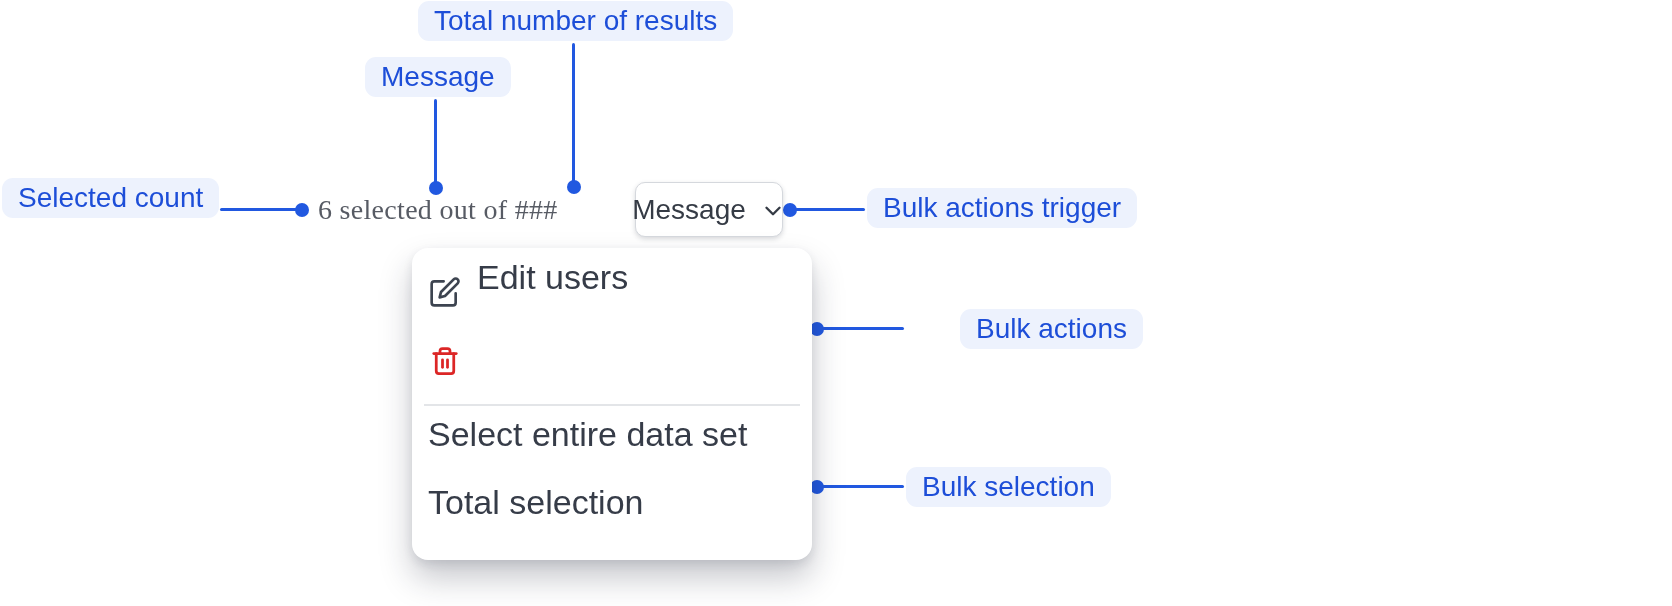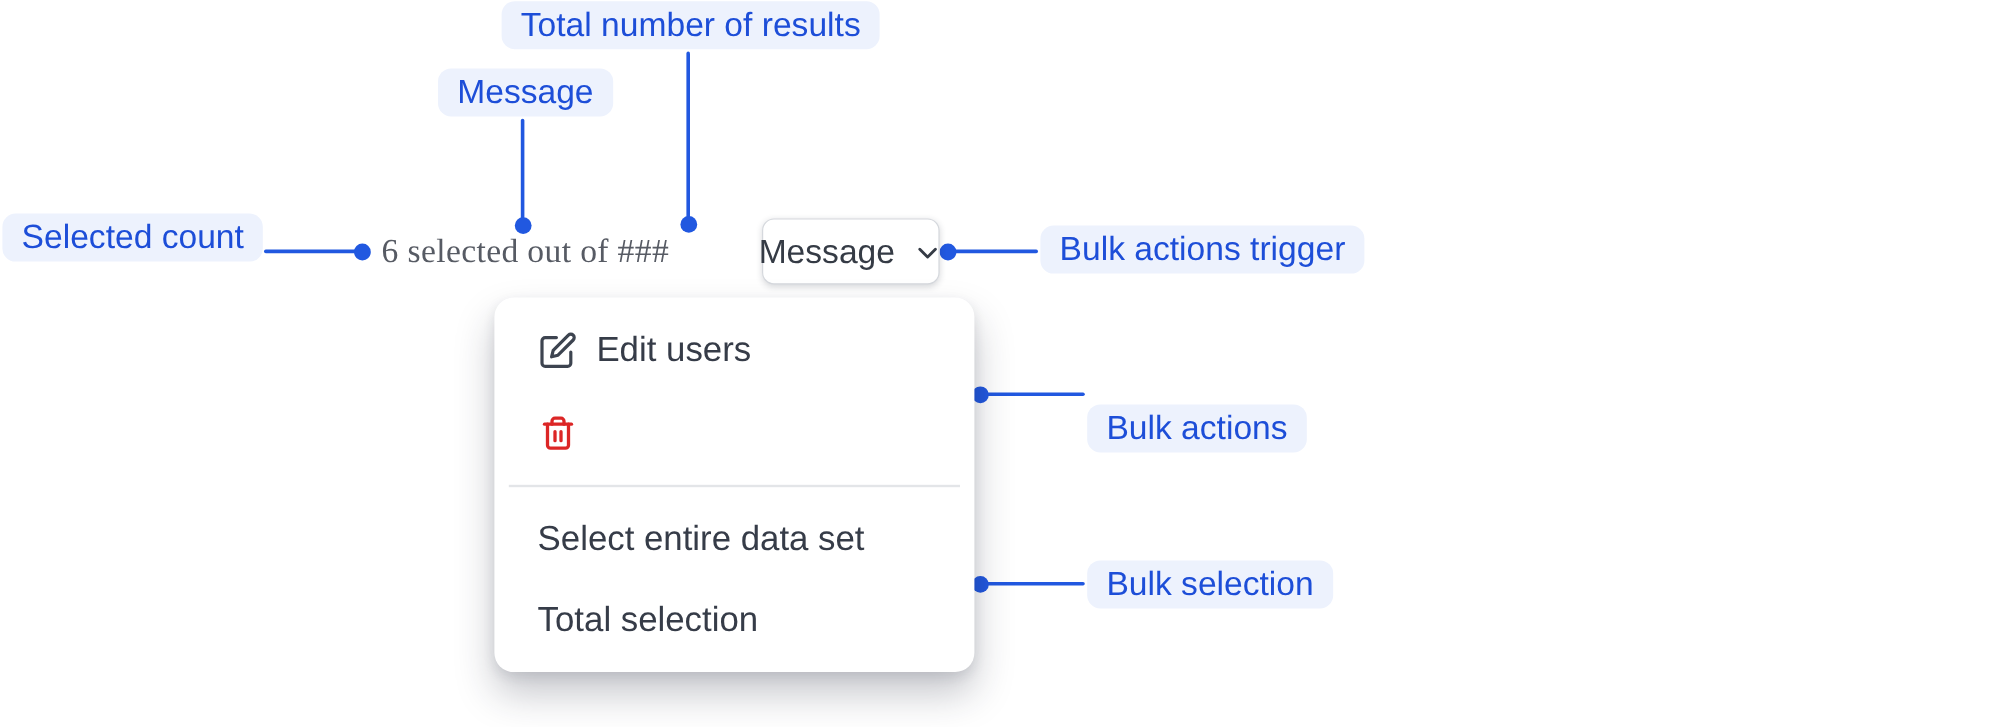--- a/index.html
+++ b/index.html
@@ -94,23 +94,22 @@
     background: #ffffff;
     border-radius: 16px;
     box-shadow: 0 18px 32px rgba(30,35,55,0.25), 0 4px 10px rgba(30,35,55,0.10);
     padding: 10px 0 8px 0;
     display: flex;
     flex-direction: column;
   }
   .menu-item {
     height: 70px;
     display: flex;
-    align-items: center;
-    padding-left: 36px;
-    font-size: 29px;
+    padding-left: 16px;
+    font-size: 34px;
     color: var(--menu-text);
     cursor: pointer;
     white-space: nowrap;
   }
   .menu-item .item-icon {
     width: 34px;
     display: flex;
     align-items: center;
     justify-content: center;
     margin-right: 15px;
@@ -130,21 +129,21 @@
 <div class="canvas">
 
   <div class="pill" style="left:418px; top:1px;">Total number of results</div>
 
   <div class="pill" style="left:365px; top:57px;">Message</div>
 
   <div class="pill" style="left:2px; top:178px;">Selected count</div>
 
   <div class="pill" style="left:867px; top:188px;">Bulk actions trigger</div>
 
-  <div class="pill" style="left:906px; top:309px;margin-top:28px;">Bulk actions</div>
+  <div class="pill" style="left:960px; top:309px;">Bulk actions</div>
 
   <div class="pill" style="left:906px; top:467px;">Bulk selection</div>
 
   <div class="line v" style="left:572px; top:43px; height:139px;"></div>
   <div class="line v" style="left:434px; top:99px; height:84px;"></div>
   <div class="line h" style="left:220px; top:208px; width:78px;"></div>
   <div class="line h" style="left:795px; top:208px; width:70px;"></div>
   <div class="line h" style="left:822px; top:327px; width:82px;"></div>
   <div class="line h" style="left:822px; top:485px; width:82px;"></div>
 

